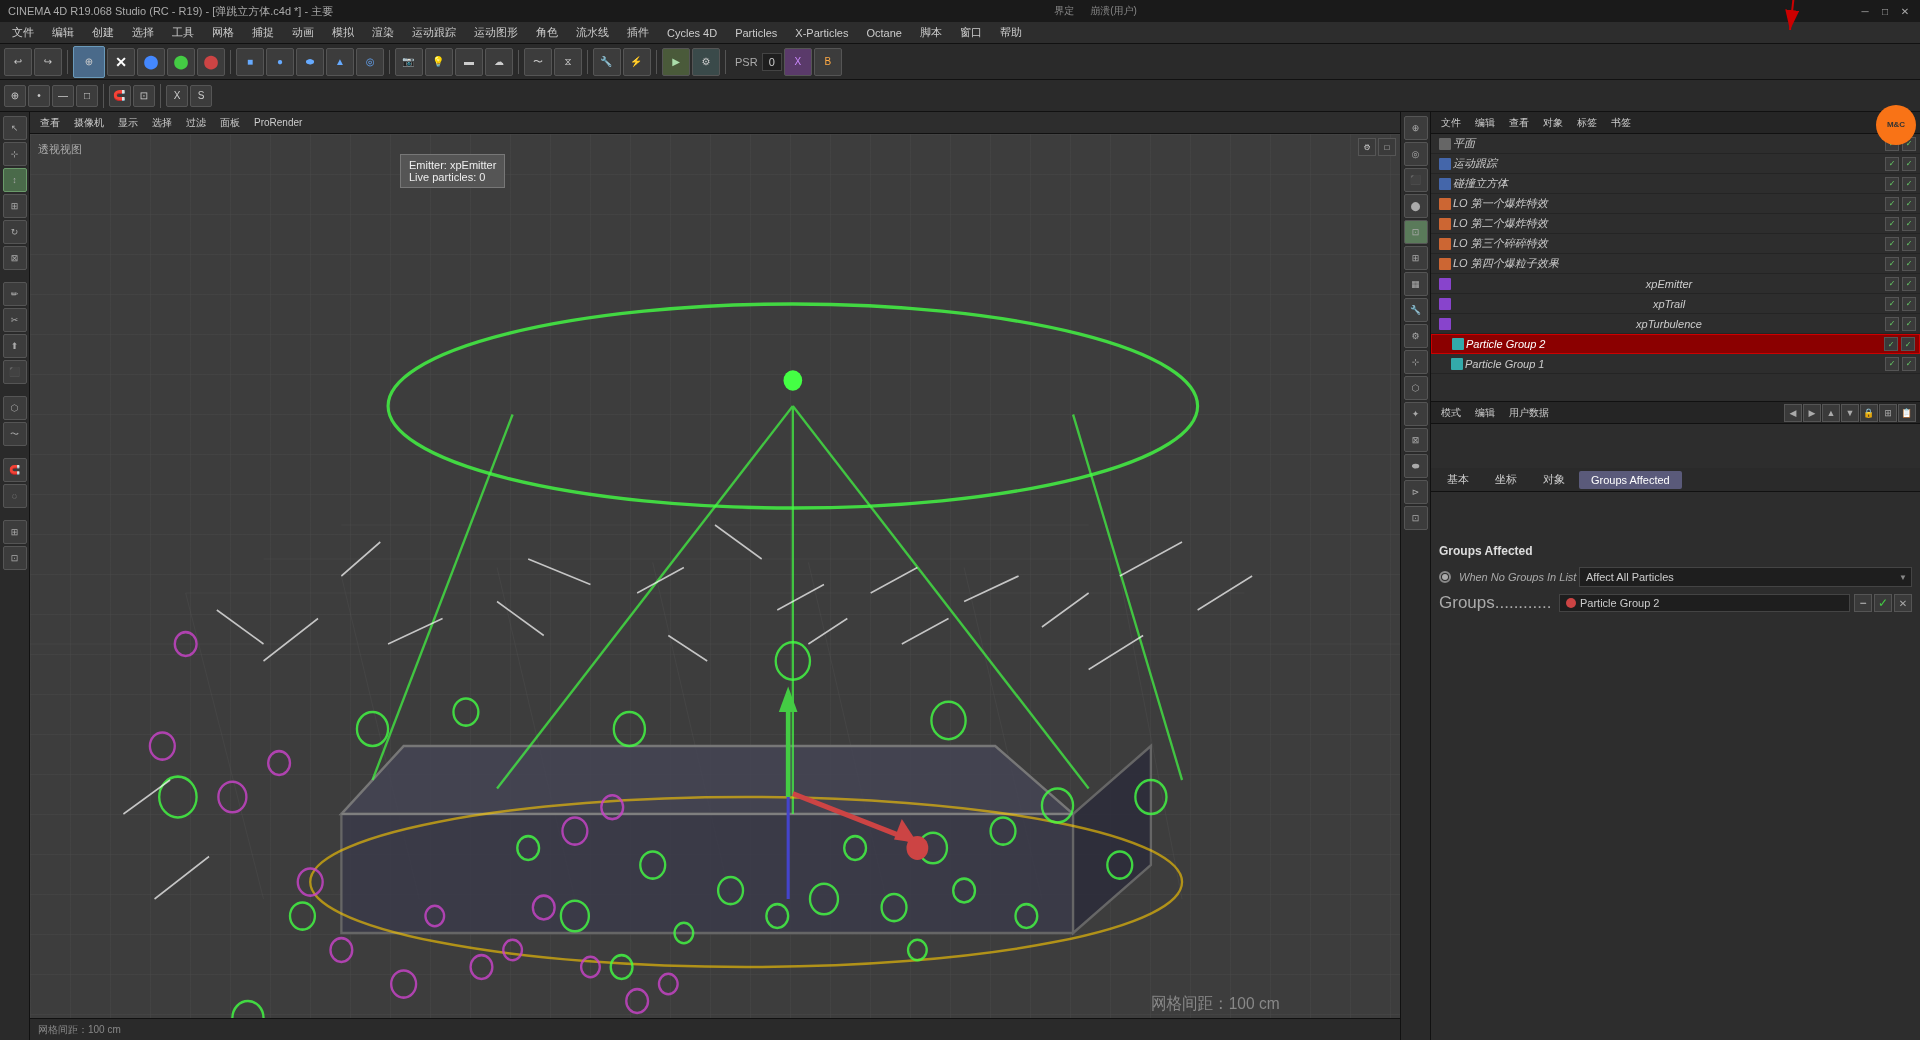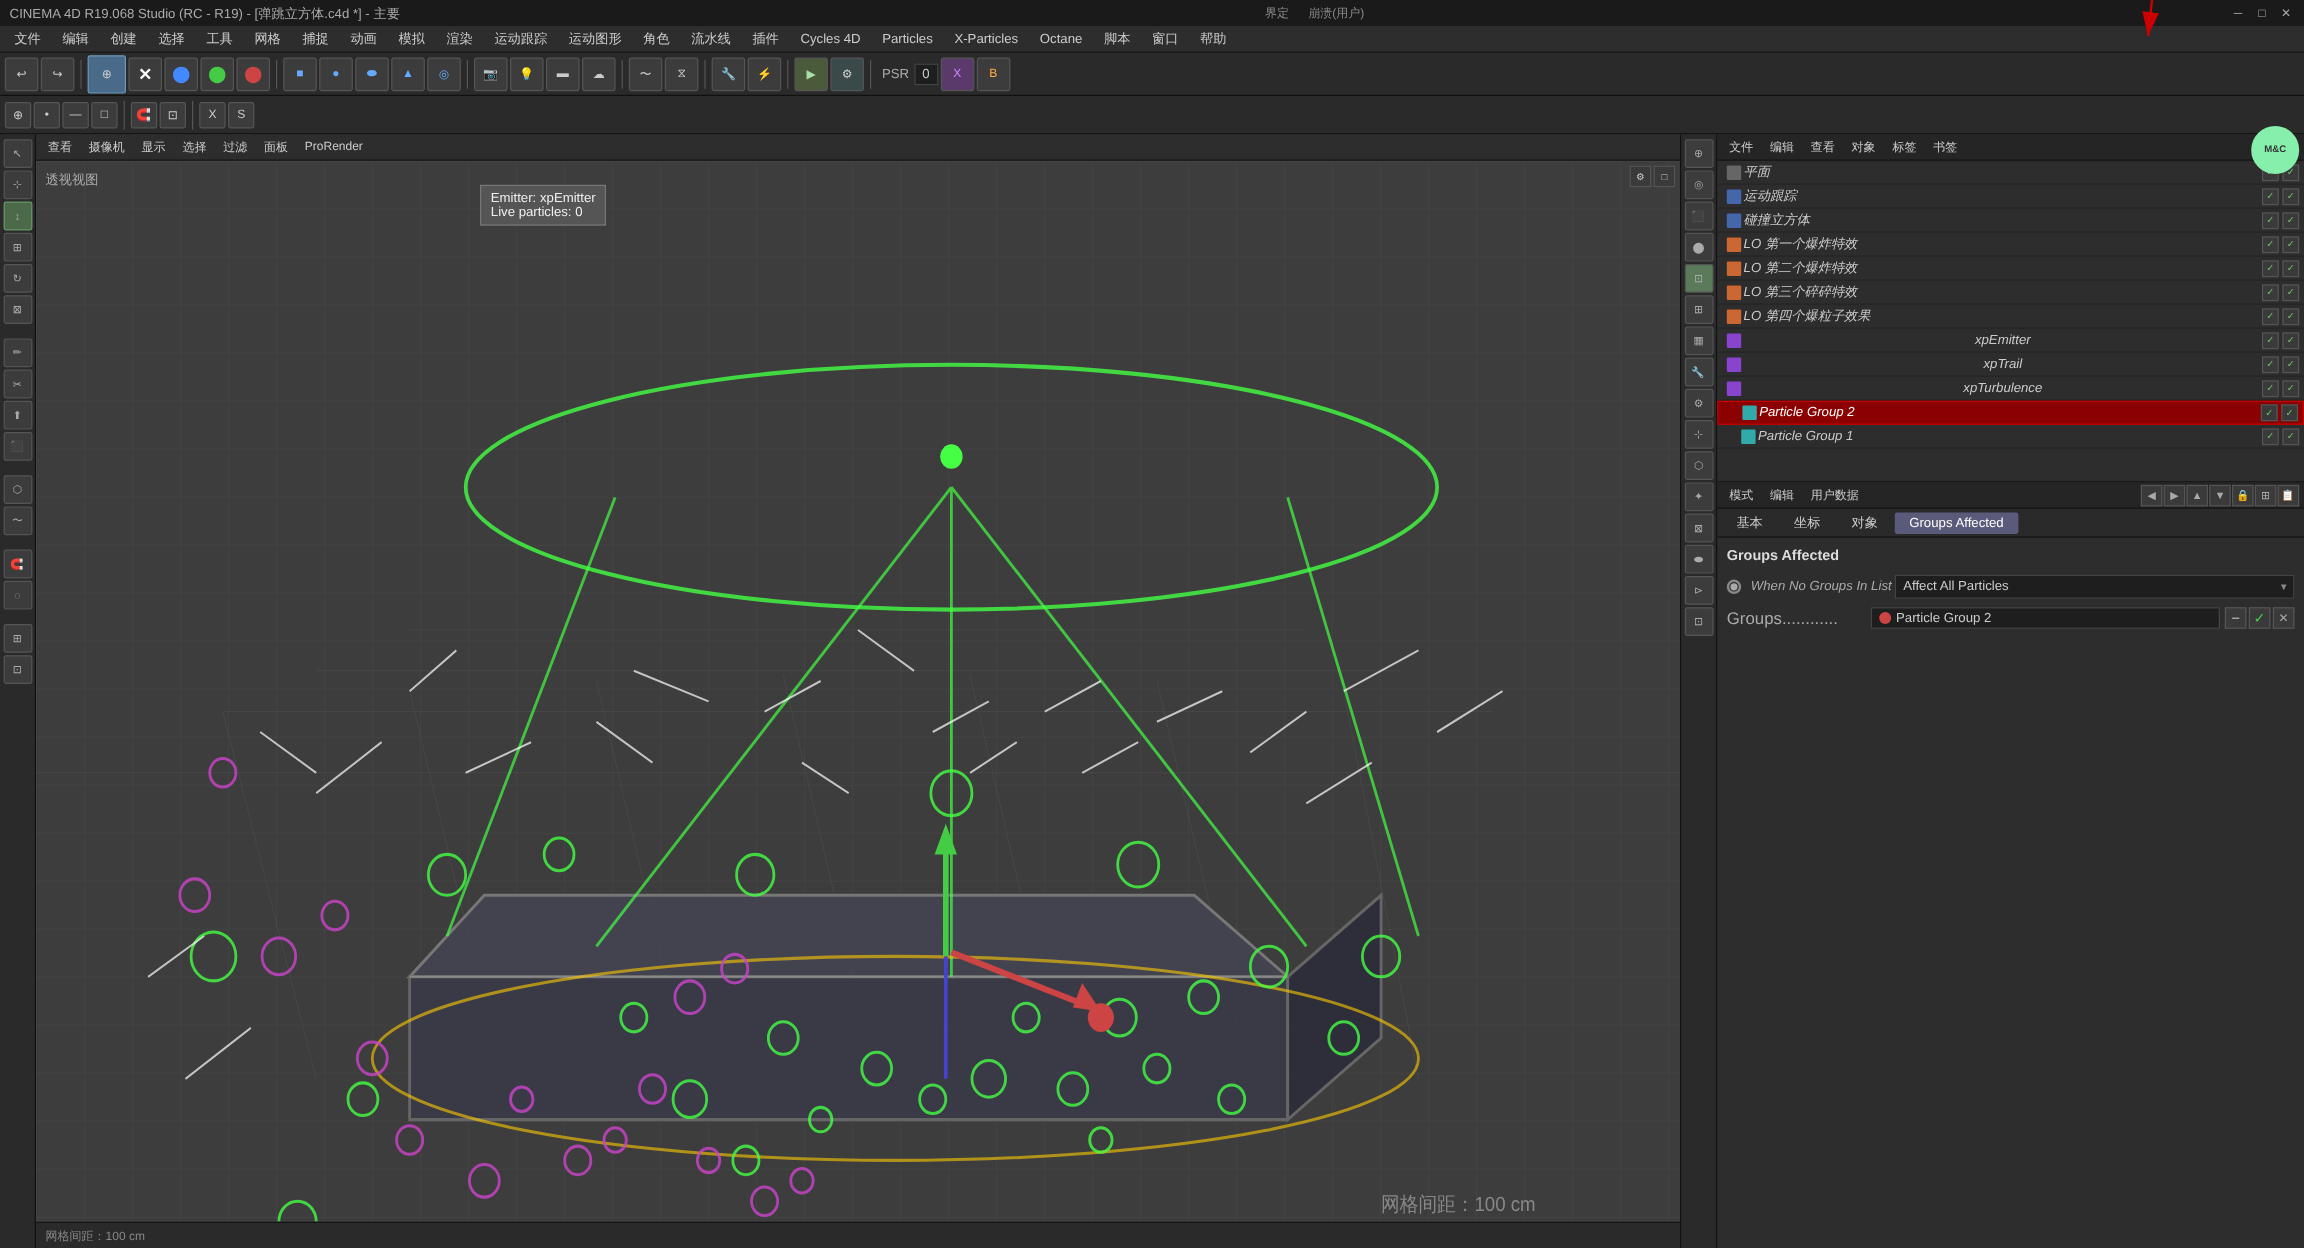--- a/index.html
+++ b/index.html
@@ -264,20 +264,21 @@
       display: flex; align-items: center; justify-content: center;
       font-size: 8px;
     }
     .check-green { color: #66cc66; }
 
     
     #right-panel-bottom {
       flex: 1;
       display: flex;
       flex-direction: column;
+      gap: 44px;
     }
 
     #props-top-menu {
       height: 22px;
       background: #252525;
       display: flex;
       align-items: center;
       padding: 0 4px;
       gap: 2px;
       border-bottom: 1px solid #111;
@@ -362,21 +363,21 @@
 
     
     .groups-row {
       display: flex;
       align-items: center;
       margin-bottom: 4px;
       height: 22px;
     }
     .groups-label {
       width: 120px;
-      font-size: 14px;
+      font-size: 17px;
       color: #aaa;
     }
     .groups-value {
       background: #1e1e1e;
       border: 1px solid #444;
       padding: 2px 6px;
       font-size: 11px;
       color: #ccc;
       flex: 1;
       display: flex;
@@ -791,21 +792,21 @@
       <div id="right-panel-top">
 
         <div id="right-panel-top-menu">
           <span class="vp-menu-item">文件</span>
           <span class="vp-menu-item">编辑</span>
           <span class="vp-menu-item">查看</span>
           <span class="vp-menu-item">对象</span>
           <span class="vp-menu-item">标签</span>
           <span class="vp-menu-item">书签</span>
 
-          <div style="margin-left:auto;width:40px;height:40px;border-radius:50%;background:#86efac;display:flex;align-items:center;justify-content:center;font-size:8px;font-weight:bold;color:#333;position:relative;top:2px;">M&amp;C</div>
+          <div style="margin-left:auto;width:40px;height:40px;border-radius:50%;background:#f97316;display:flex;align-items:center;justify-content:center;font-size:8px;font-weight:bold;color:#333;position:relative;top:2px;">M&amp;C</div>
         </div>
 
         <div id="object-manager">
 
           <div class="obj-row">
             <div class="obj-indent" style="width:4px;"></div>
             <div class="layer-icon"></div>
             <span class="obj-name">平面</span>
             <div class="obj-checks">
               <div class="obj-check">

